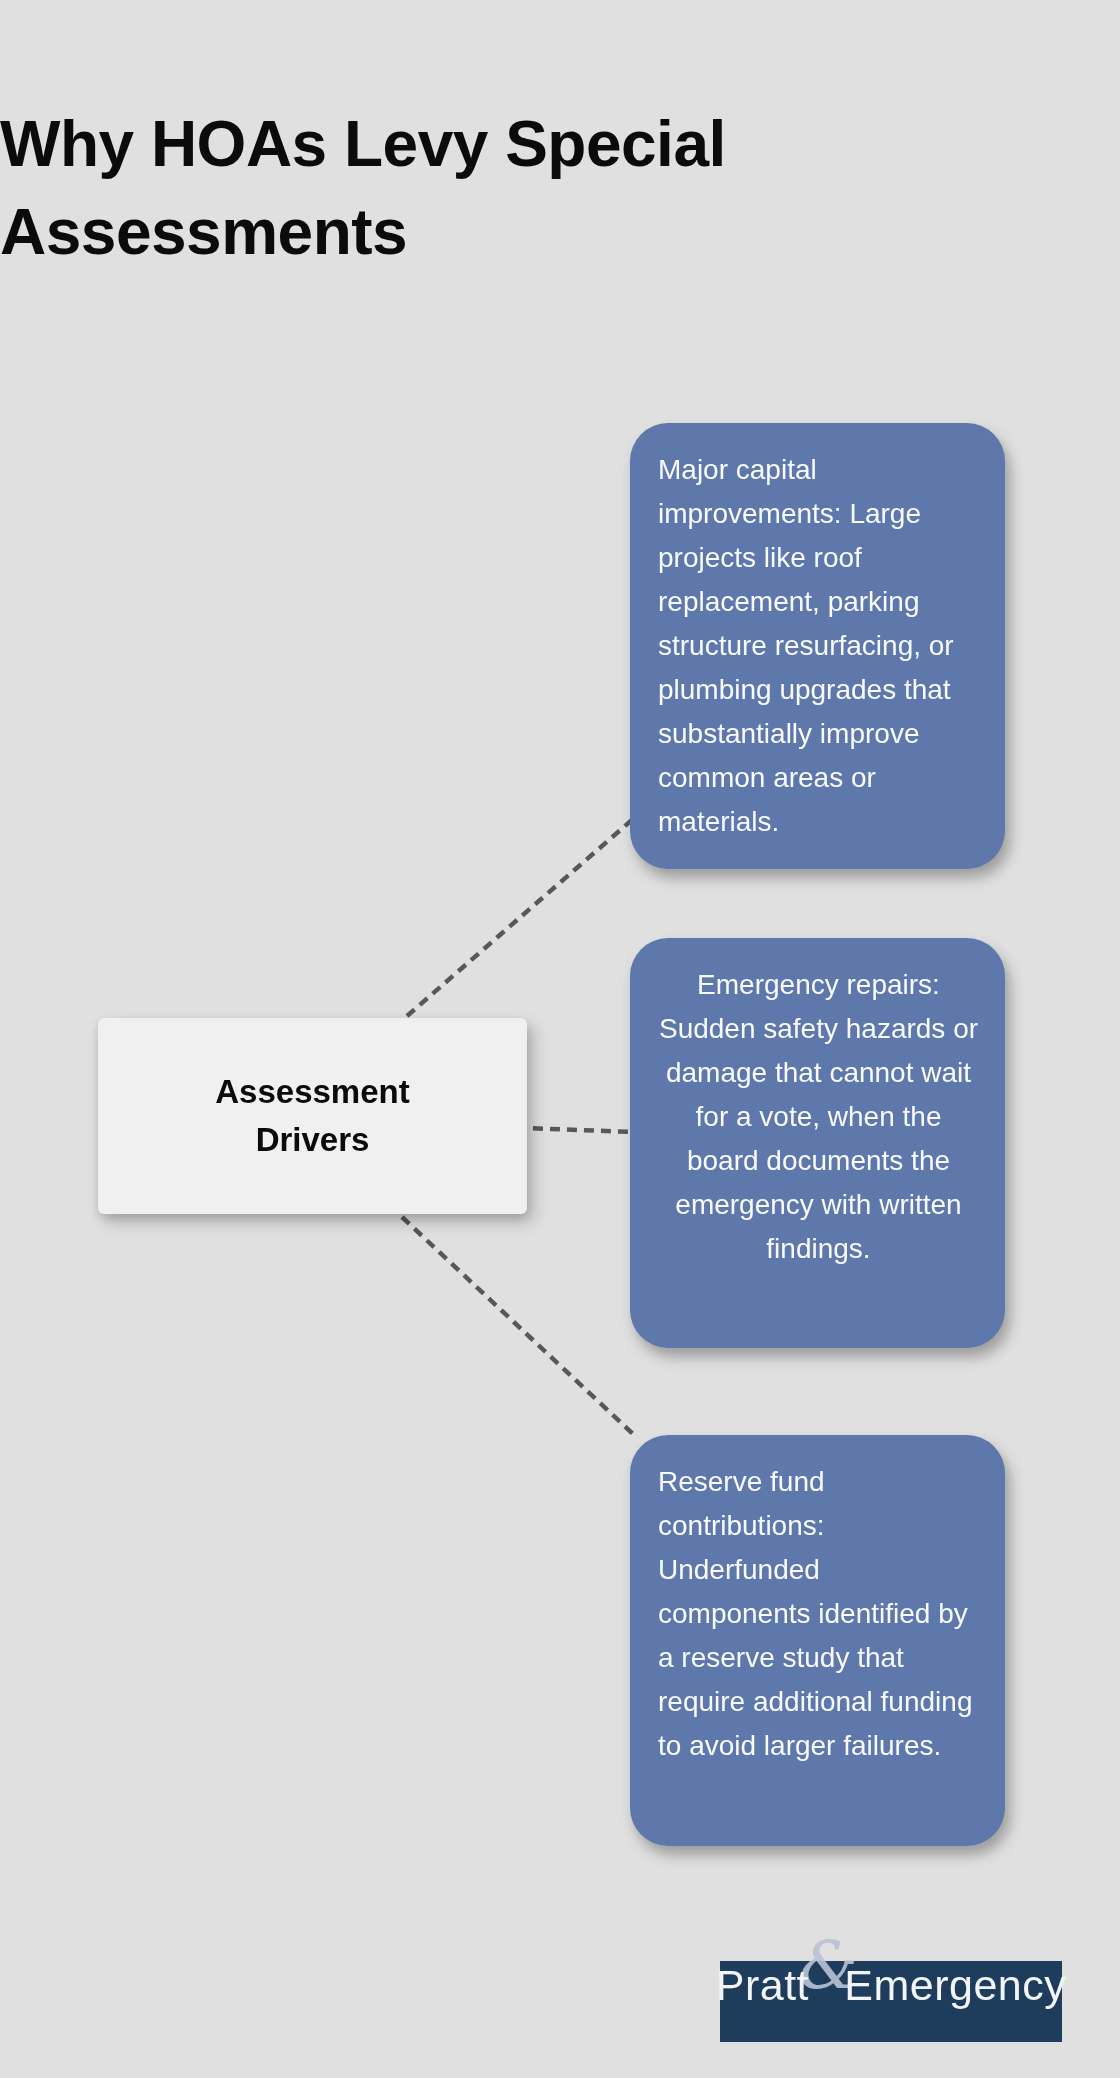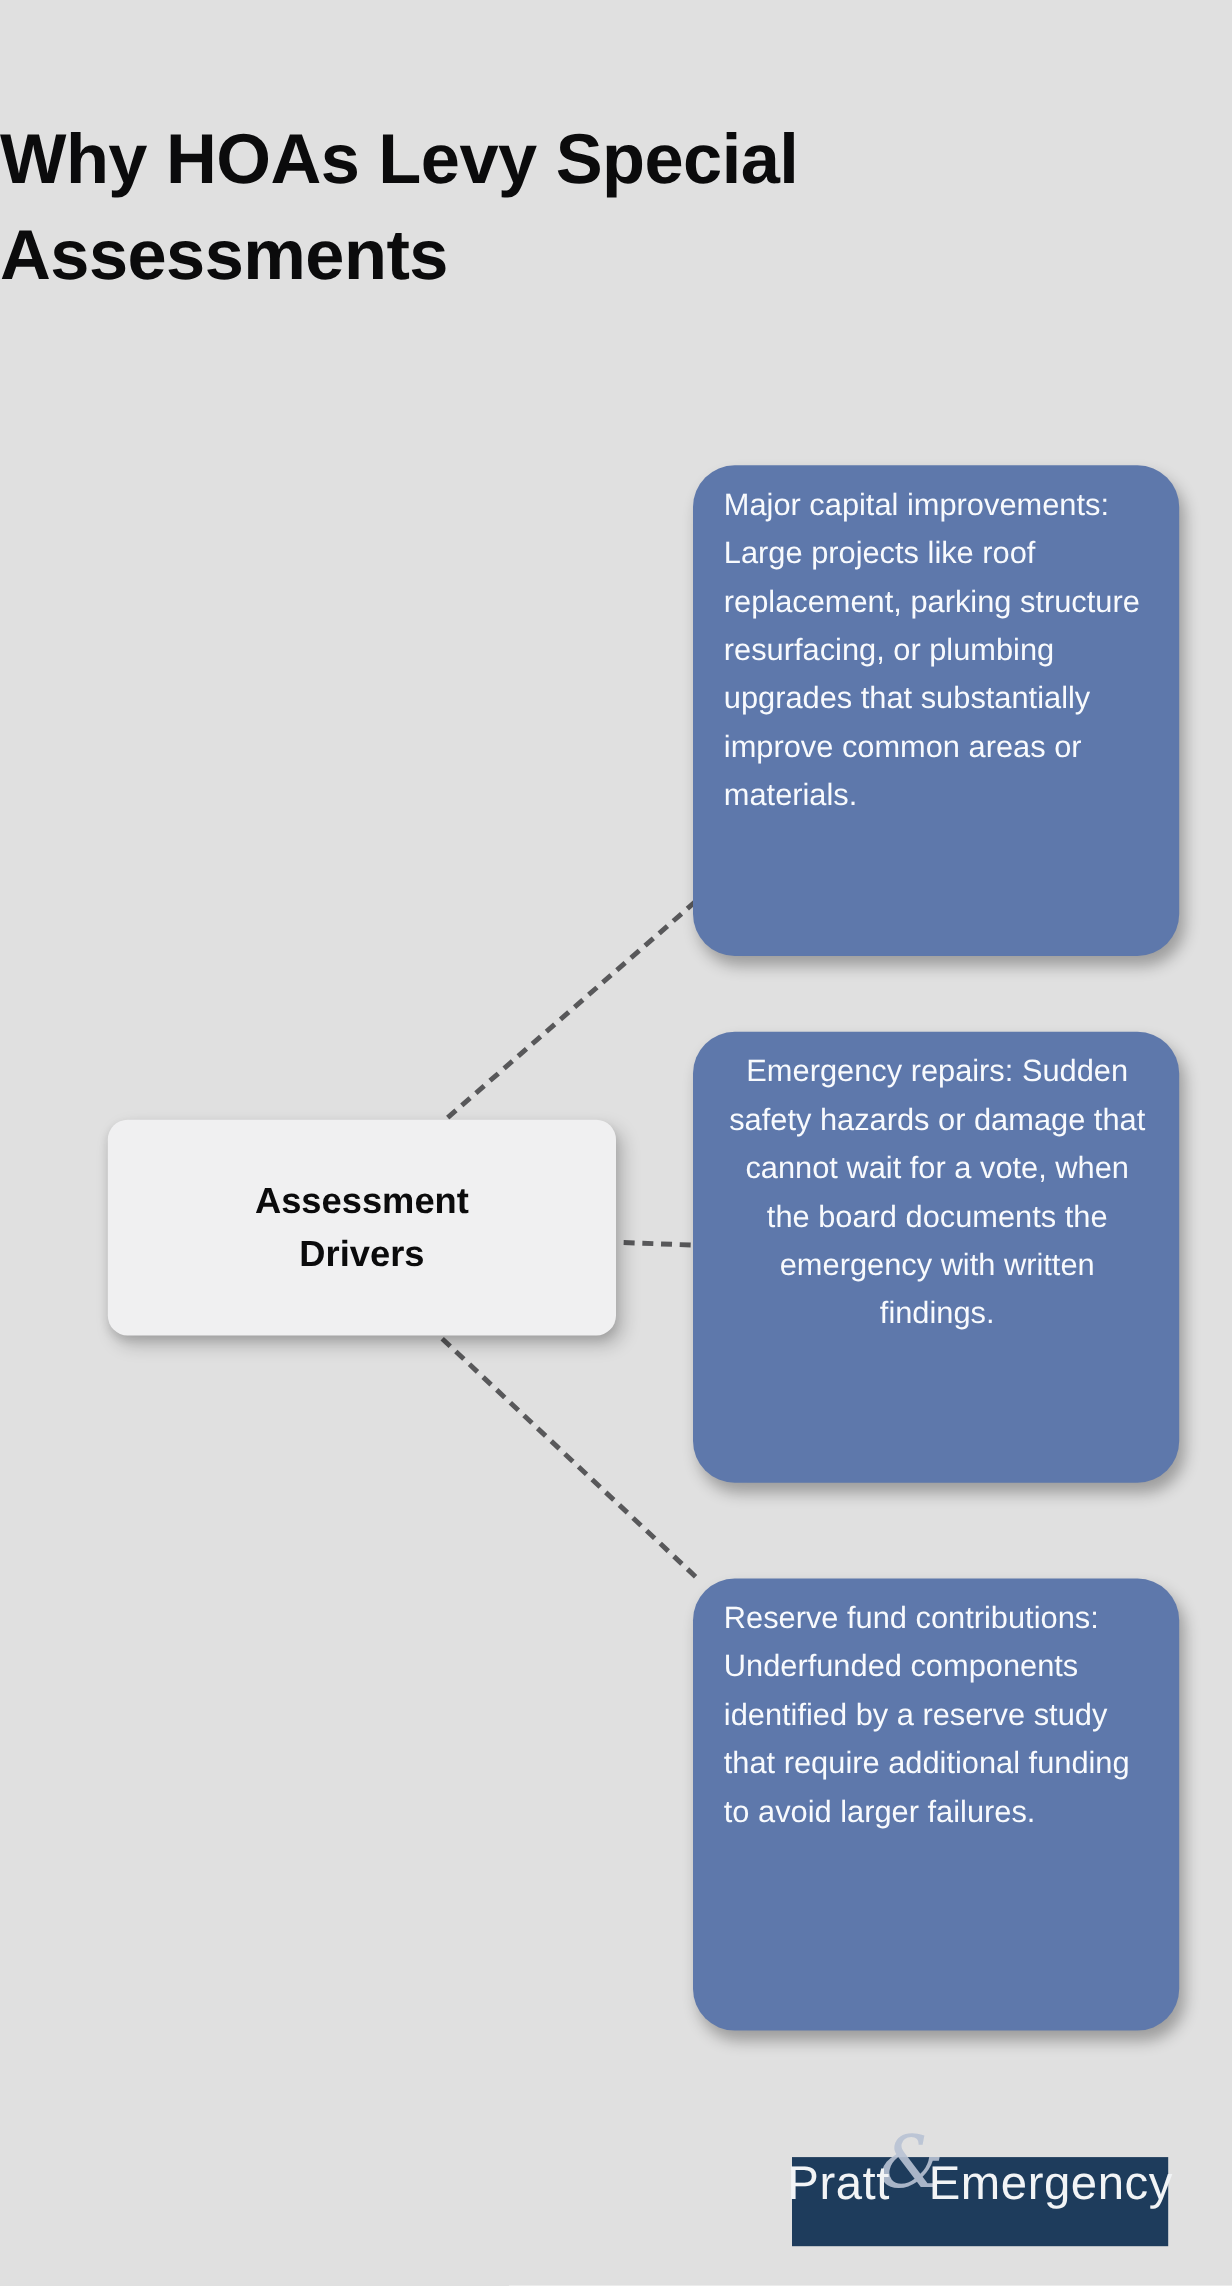--- a/index.html
+++ b/index.html
@@ -44,45 +44,45 @@
   }
   .connectors line{
     stroke:var(--connector);
     stroke-width:4.5;
     stroke-dasharray:10 7;
   }
   .node{
     position:absolute;
     left:98px;
     top:1018px;
-    width:462px;
+    width:429px;
     height:196px;
     background:var(--node-bg);
-    border-radius:18px;
+    border-radius:6px;
     box-shadow:6px 8px 16px rgba(0,0,0,0.22), 0 4px 8px rgba(0,0,0,0.10);
     display:flex;
     align-items:center;
     justify-content:center;
   }
   .node-label{
     max-width:250px;
     text-align:center;
     font-weight:700;
     font-size:33px;
     line-height:48px;
     color:var(--node-text);
   }
   .card{
     position:absolute;
     left:630px;
-    width:442px;
+    width:375px;
     background:var(--card);
     border-radius:38px;
     box-shadow:5px 9px 14px rgba(0,0,0,0.30);
-    padding:14px 26px 24px 28px;
+    padding:25px 26px 24px 28px;
     color:var(--card-text);
     font-size:28px;
     line-height:44px;
   }
   .card-1{top:423px;height:446px;}
   .card-2{top:938px;height:410px;text-align:center;}
   .card-3{top:1407px;height:411px;margin-top:28px;}
   .logo{
     position:absolute;
     left:720px;

